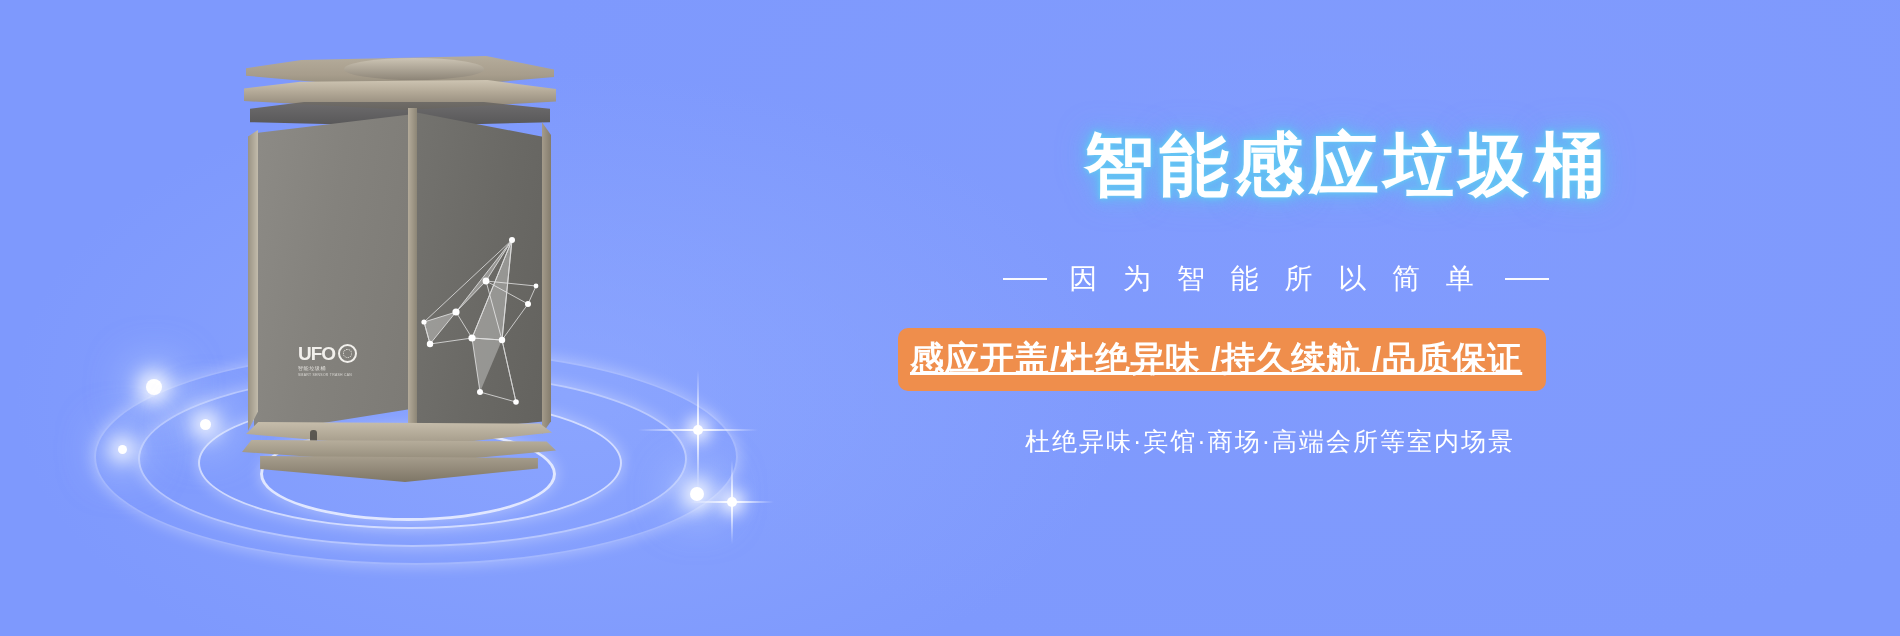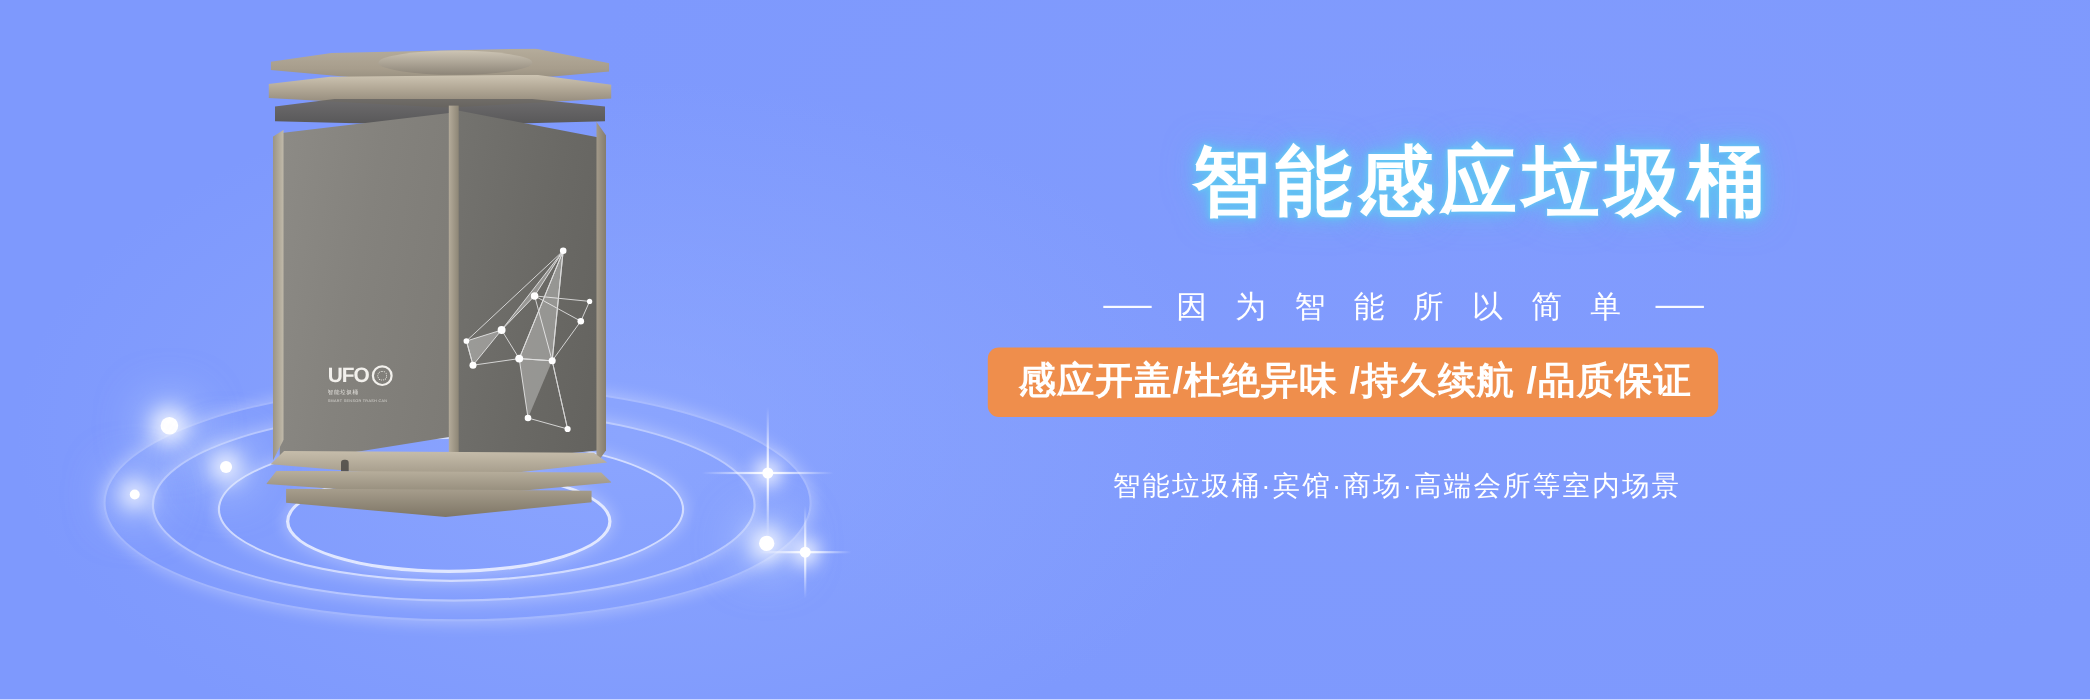--- a/index.html
+++ b/index.html
@@ -58,21 +58,21 @@
     background:linear-gradient(to bottom,rgba(255,255,255,0),#fff,rgba(255,255,255,0));}
   .sparkle .core{
     position:absolute;left:50%;top:50%;width:10px;height:10px;border-radius:50%;
     transform:translate(-50%,-50%);background:#fff;
     box-shadow:0 0 16px 7px rgba(255,255,255,.9);
   }
   .sp1{left:548px;top:330px;width:120px;height:120px;}
   .sp2{left:600px;top:420px;width:84px;height:84px;}
 
   
-  .bin{position:absolute;left:150px;top:4px;width:320px;height:400px;}
+  .bin{position:absolute;left:150px;top:16px;width:320px;height:400px;}
 
   .lid-top{
     position:absolute;left:6px;top:0;width:308px;height:34px;
     background:linear-gradient(180deg,#b5ac9b 0%,#a79d8c 55%,#8e8677 100%);
     clip-path:polygon(18% 12%,78% 0%,100% 40%,100% 62%,52% 100%,0 58%,0 36%);
   }
   .lid-mouth{
     position:absolute;left:104px;top:2px;width:140px;height:22px;
     background:linear-gradient(180deg,#cfc7b7,#8b8376);
     border-radius:50%;opacity:.9;
@@ -166,26 +166,27 @@
 
   .subline{
     position:absolute;left:0px;top:260px;width:720px;
     display:flex;align-items:center;justify-content:center;gap:22px;
     color:#ffffff;white-space:nowrap;
   }
   .rule{width:44px;height:2px;background:#ffffff;flex:0 0 auto;opacity:.95;}
   .sub-text{font-size:28px;letter-spacing:9px;font-weight:400;}
 
   .pill{
-    position:absolute;left:-18px;top:316px;
+    position:absolute;left:-18px;top:328px;
     background:#ef8e4c;border-radius:10px;
-    padding:11px 24px 13px 28px;
+    padding:11px 24px 13px 12px;
     color:#ffffff;font-size:34px;font-weight:700;letter-spacing:1px;
     white-space:nowrap;line-height:1.15;
     box-sizing:border-box;
+    text-decoration:underline;
   }
 
   .footnote{
     position:absolute;left:4px;top:425px;width:700px;text-align:center;
     color:#ffffff;font-size:25px;letter-spacing:2px;white-space:nowrap;
   }
 </style>
 </head>
 <body>
 
@@ -285,16 +286,16 @@
     <div class="headline">智能感应垃圾桶</div>
 
     <div class="subline">
       <span class="rule"></span>
       <span class="sub-text">因 为 智 能  所 以 简 单</span>
       <span class="rule"></span>
     </div>
 
     <div class="pill">感应开盖/杜绝异味 /持久续航 /品质保证</div>
 
-    <div class="footnote">智能垃圾桶·宾馆·商场·高端会所等室内场景</div>
+    <div class="footnote">杜绝异味·宾馆·商场·高端会所等室内场景</div>
   </div>
 
 </div>
 
 </body></html>

